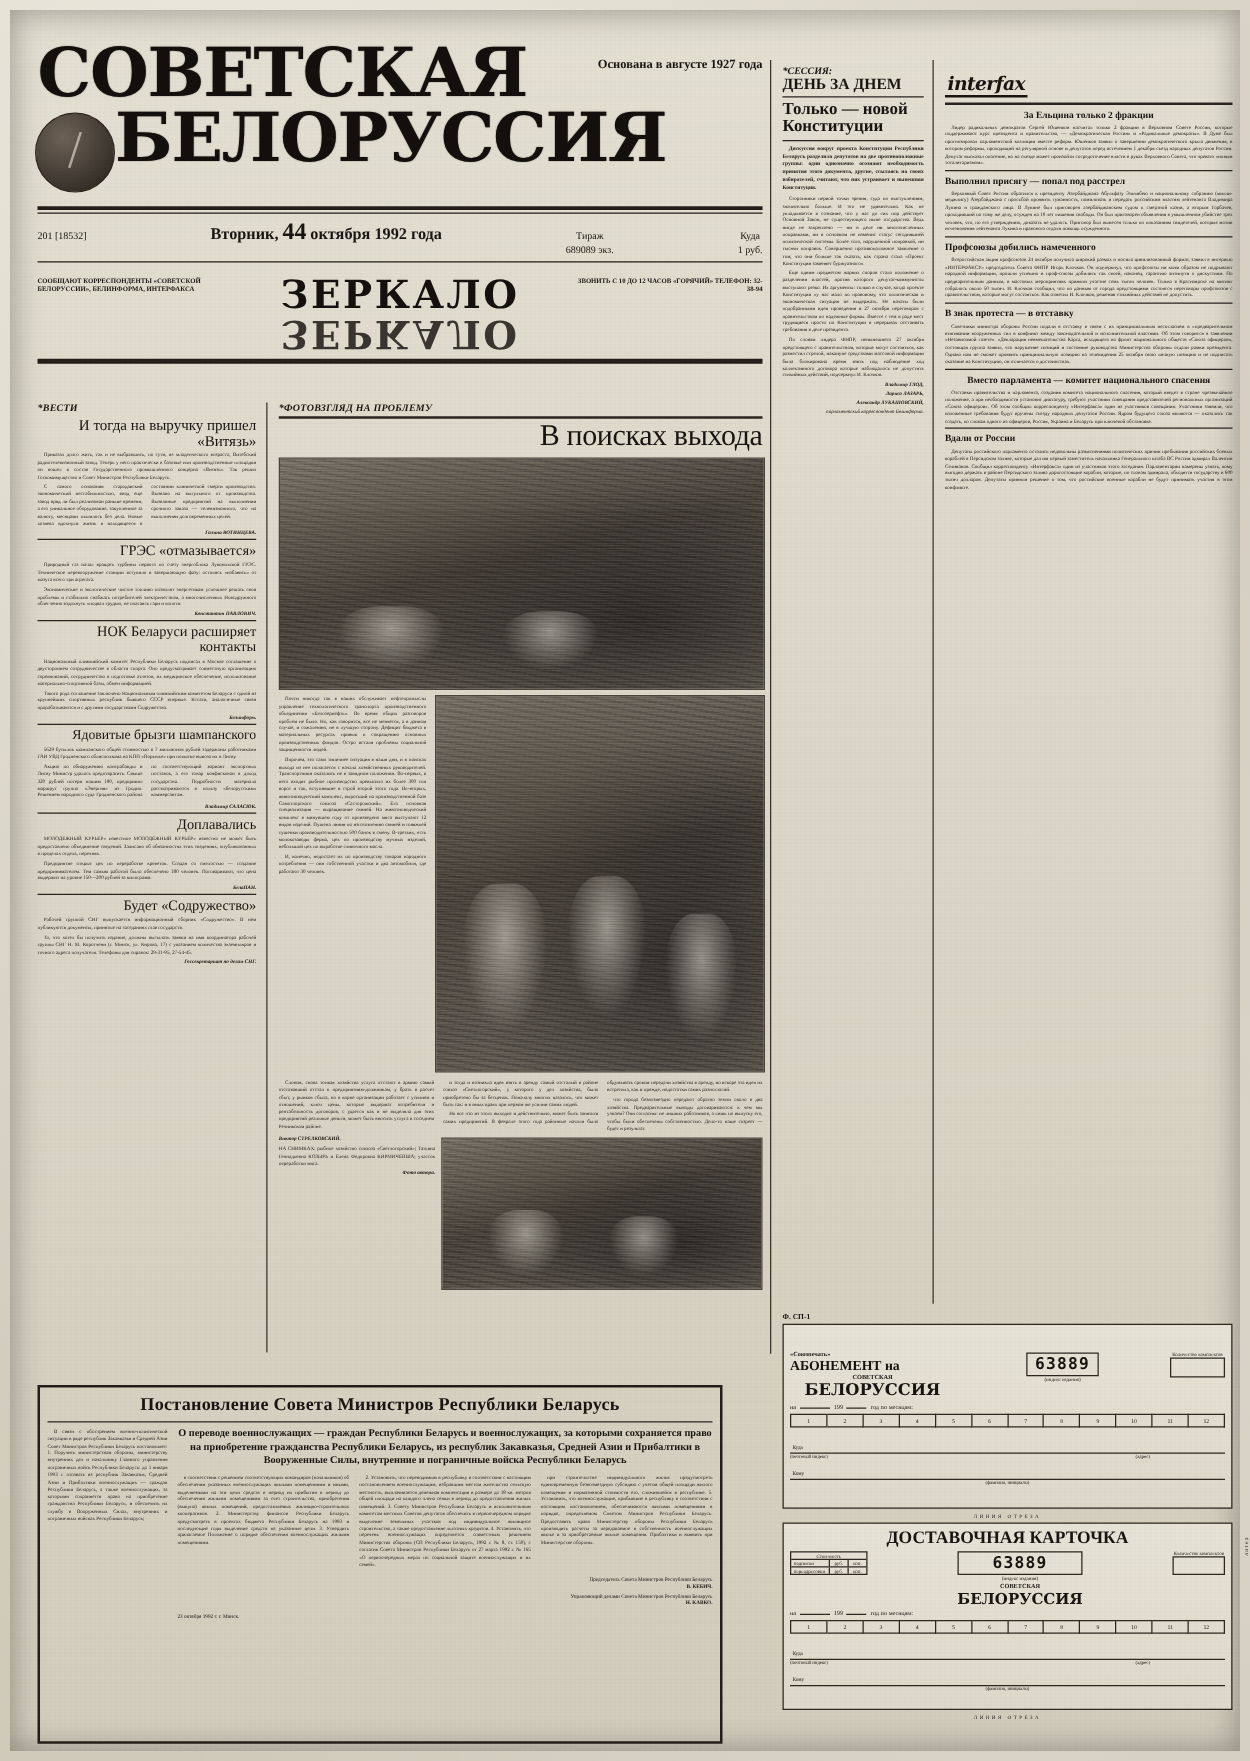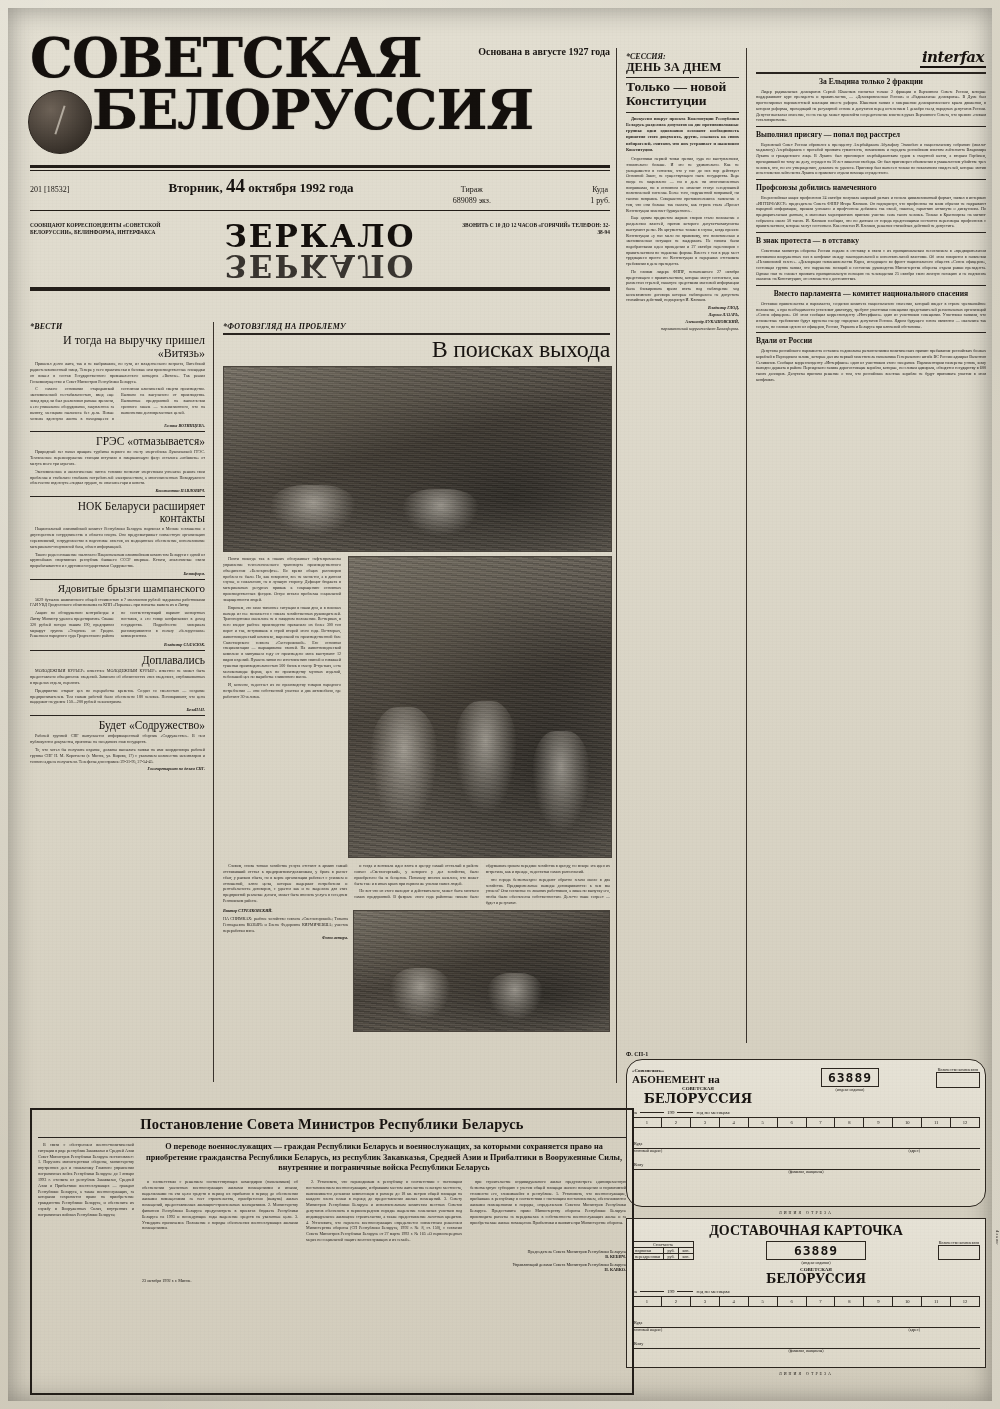--- a/index.html
+++ b/index.html
@@ -120,21 +120,21 @@
   .fieldline{border-bottom:1px solid #2d2720;height:11px;position:relative;}
   .flab{font-size:4.2px;position:absolute;left:2px;bottom:-1px;}
   .bignum{
     font-family:"DejaVu Sans Mono",monospace;font-weight:bold;font-size:13px;letter-spacing:1px;
   }
   .vert{
     writing-mode:vertical-rl;transform:rotate(180deg);font-size:4.4px;letter-spacing:1px;
   }
   
   #decree{
-    position:absolute;left:22px;top:1100px;width:604px;height:287px;
+    position:absolute;left:22px;top:1100px;width:548px;height:287px;
     border:2px solid #241f1a;padding:4px 6px;box-sizing:border-box;
   }
   .decree-title{
     text-align:center;font-weight:bold;font-size:14.5px;letter-spacing:.2px;margin:2px 0 4px;
   }
   .decree-sub{
     text-align:center;font-weight:bold;font-size:8.2px;line-height:1.3;margin:0 0 5px;
   }
   
   .sess-title{font-weight:bold;font-size:12.5px;line-height:1.08;}
@@ -326,21 +326,21 @@
       </div>
       <div class="sign">Владимир ГЛОД,</div>
       <div class="sign">Лариса ЛАЗАРЬ,</div>
       <div class="sign">Александр ЛУКАШОВСКИЙ,</div>
       <div class="sign" style="font-weight:normal;">парламентский корреспондент Белинформа.</div>
     </div>
 
     <div class="colrule" style="left:738px;top:40px;height:995px;"></div>
 
     <div class="col" style="left:748px;top:40px;width:230px;">
-      <div style="text-align:right;">
+      <div style="text-align:left;margin-top:10px;">
         <span class="ifax">interfax</span>
       </div>
       <hr class="hr2" style="margin:4px 0 3px;">
 
       <div class="rhead rhead-c">За Ельцина только 2 фракции</div>
       <div class="tiny">
           <p>Лидер радикальных демократов Сергей Юшенков насчитал только 2 фракции в Верховном Совете России, которые поддерживают курс президента и правительства, — «Демократическая Россия» и «Радикальные демократы».
 В Думе был прогнозировал парламентской коалиции вместе реформ. Юшенков заявил о завершении демократического крыла движения, в котором реформы, проходящий на регулярной основе и депутатов перед истечением 1 декабря съезд народных депутатов России.
 Депутат высказал опасение, но на съезде может произойти сосредоточение власти в руках Верховного Совета, что чревато «новым тоталитаризмом».</p>
         </div>
@@ -380,21 +380,21 @@
       <div class="tiny">
           <p>Депутаты российского парламента остались недовольны разъяснениями политических причин пребывания российских боевых кораблей в Персидском заливе, которые дал им первый заместитель начальника Генерального штаба ВС России адмирал Валентин Селиванов. Сообщил корреспонденту «Интерфакса» один из участников этого заседания.
 Парламентарии намерены узнать, кому выгодно держать в районе Персидского залива дорогостоящие корабли, которые, по словам адмирала, обходятся государству в 600 тысяч долларов.
 Депутаты приняли решение о том, что российские военные корабли не будут принимать участия в этом конфликте.</p>
         </div>
     </div>
 
     <div class="col" style="left:618px;top:1043px;width:360px;">
       <div style="font-size:6px;font-weight:bold;margin-bottom:2px;">Ф. СП-1</div>
 
-      <div class="coupon" style="height:148px;padding:8px 5px;box-sizing:border-box;border-radius:16px;">
+      <div class="coupon" style="height:148px;padding:22px 5px;box-sizing:border-box;">
         <div style="display:flex;justify-content:space-between;align-items:flex-start;">
           <div style="width:132px;">
             <div class="cap" style="text-align:left;">«Союзпечать»</div>
             <div style="font-size:11px;font-weight:bold;">АБОНЕМЕНТ на</div>
             <div style="text-align:center;margin-top:1px;">
               <div style="font-size:5px;font-weight:bold;">СОВЕТСКАЯ</div>
               <div style="font-family:'DejaVu Serif',serif;font-size:13px;font-weight:bold;">БЕЛОРУССИЯ</div>
             </div>
           </div>
           <div style="text-align:center;">

